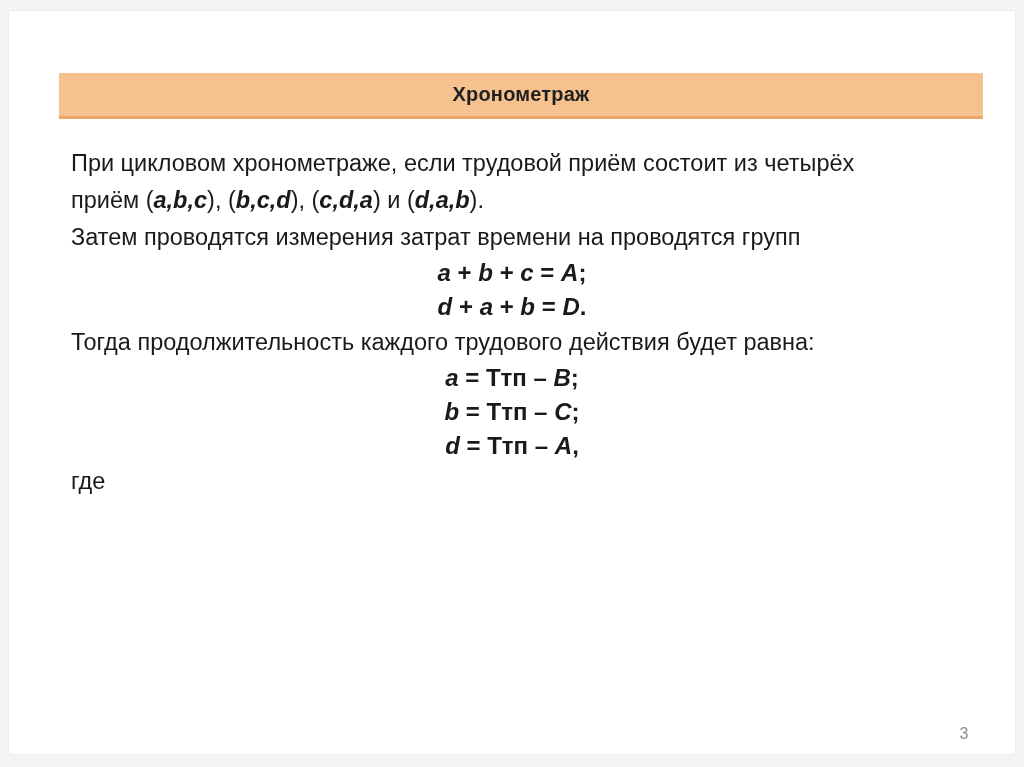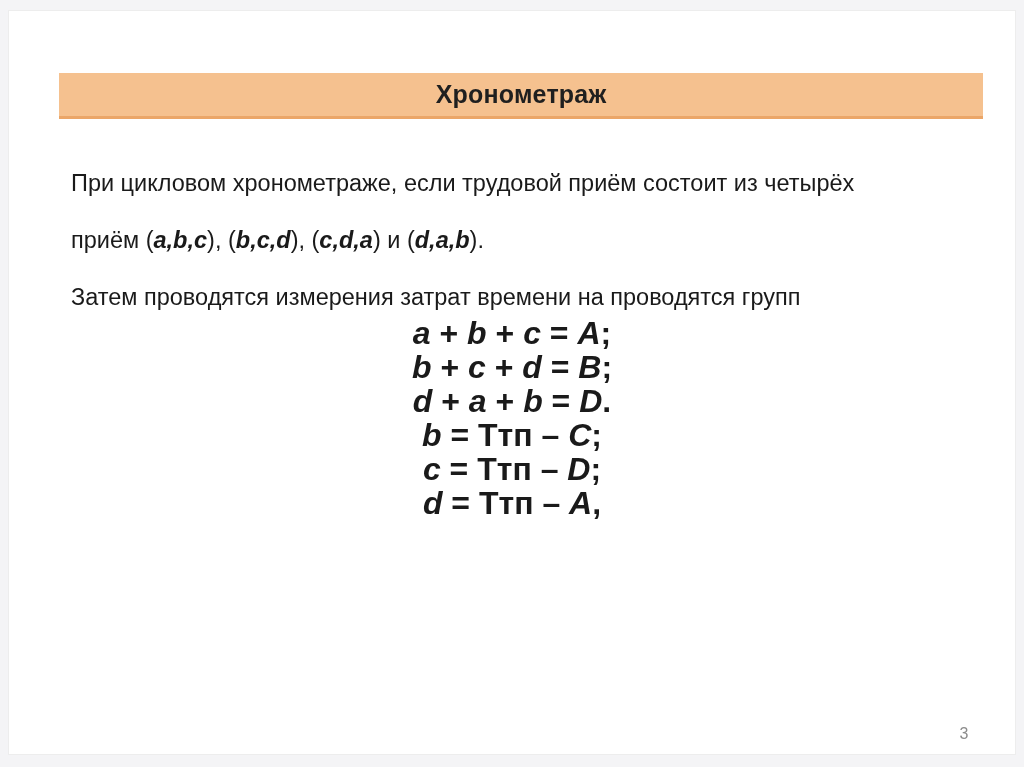--- a/index.html
+++ b/index.html
@@ -13,29 +13,29 @@
     position:absolute;left:8px;right:8px;top:10px;bottom:12px;
     background:#ffffff;border:1px solid #ededed;
   }
   .title-banner{
     position:absolute;left:50px;top:62px;width:924px;height:46px;
     display:flex;align-items:center;justify-content:center;
     border-bottom:3px solid #eba668;
     box-sizing:border-box;
   }
   .title-banner .title-text{
-    font-size:25px;font-weight:700;color:#1f1f1f;letter-spacing:0.2px;
+    font-size:20px;font-weight:700;color:#1f1f1f;letter-spacing:0.2px;
   }
   .body-text{
     position:absolute;left:62px;right:62px;top:134px;
     font-size:23.5px;
   }
   .line{display:block;white-space:nowrap;}
-  .para{line-height:37px;text-align:left;margin-top:20px;}
-  .formula{line-height:34px;text-align:center;font-size:32px;}
+  .para{line-height:37px;text-align:left;}
+  .formula{line-height:34px;text-align:center;font-size:24px;}
   .s-r{font-weight:400;font-style:normal;}
   .s-b{font-weight:700;font-style:normal;}
   .s-bi{font-weight:700;font-style:italic;}
   .page-number{
     position:absolute;left:940px;top:714px;width:30px;
     font-size:16px;text-align:center;
   }
 </style>
 </head>
 <body>
@@ -43,21 +43,22 @@
 <div class="slide" style="background: rgb(255, 255, 255);">
   <div class="title-banner" style="background: rgb(245, 193, 143); border-bottom-color: rgb(235, 166, 104);">
     <span class="title-text">Хронометраж</span>
   </div>
 
   <div class="body-text" style="color: rgb(26, 26, 26);">
       <div class="line para"><span class="s-r">При цикловом хронометраже, если трудовой приём состоит из четырёх</span></div>
       <div class="line para"><span class="s-r">приём (</span><span class="s-bi">a,b,c</span><span class="s-r">), (</span><span class="s-bi">b,c,d</span><span class="s-r">), (</span><span class="s-bi">c,d,a</span><span class="s-r">) и (</span><span class="s-bi">d,a,b</span><span class="s-r">).</span></div>
       <div class="line para"><span class="s-r">Затем проводятся измерения затрат времени на проводятся групп</span></div>
       <div class="line formula"><span class="s-bi">a</span><span class="s-b"> + </span><span class="s-bi">b</span><span class="s-b"> + </span><span class="s-bi">c</span><span class="s-b"> = </span><span class="s-bi">A</span><span class="s-b">;</span></div>
-      <div class="line formula"><span class="s-bi">b</span><span class="s-b"> + </span><span class="s-bi">c</span><span class="s-b"> + </span><span class="s-bi">d</span><span class="s-b"> = </span><span class="s-bi">B</span><span class="s-b">;</span></div>
       <div class="line formula"><span class="s-bi">d</span><span class="s-b"> + </span><span class="s-bi">a</span><span class="s-b"> + </span><span class="s-bi">b</span><span class="s-b"> = </span><span class="s-bi">D</span><span class="s-b">.</span></div>
+      <div class="line para"><span class="s-r">Тогда продолжительность каждого трудового действия будет равна:</span></div>
+      <div class="line formula"><span class="s-bi">a</span><span class="s-b"> = Ттп – </span><span class="s-bi">B</span><span class="s-b">;</span></div>
       <div class="line formula"><span class="s-bi">b</span><span class="s-b"> = Ттп – </span><span class="s-bi">C</span><span class="s-b">;</span></div>
-      <div class="line formula"><span class="s-bi">c</span><span class="s-b"> = Ттп – </span><span class="s-bi">D</span><span class="s-b">;</span></div>
       <div class="line formula"><span class="s-bi">d</span><span class="s-b"> = Ттп – </span><span class="s-bi">A</span><span class="s-b">,</span></div>
+      <div class="line para"><span class="s-r">где</span></div>
     </div>
 
   <div class="page-number" style="color: rgb(140, 140, 140);">3</div>
 </div>
 
 </body></html>

